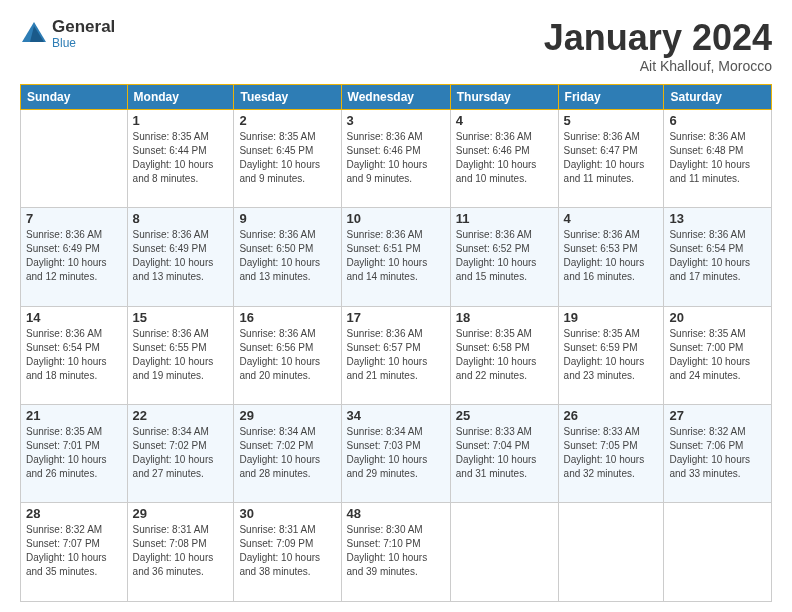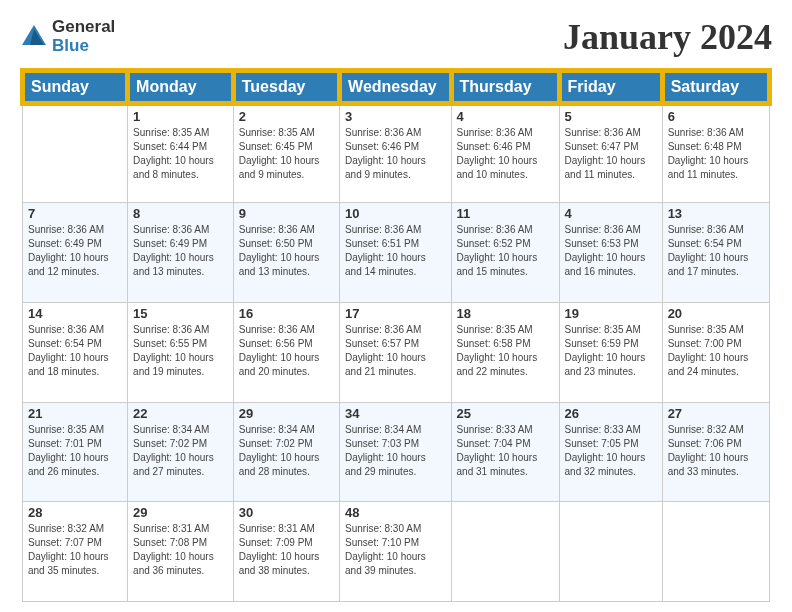--- a/index.html
+++ b/index.html
@@ -32,56 +32,55 @@
       display: flex;
       flex-direction: column;
       line-height: 1.1;
     }
     .logo-general {
       font-size: 17px;
       font-weight: bold;
       color: #333;
     }
     .logo-blue {
-      font-size: 17px;
-      font-weight: bold;
+      font-size: 12px;
+      font-weight: normal;
       color: #2e7db5;
     }
     .logo-icon {
       width: 28px;
       height: 28px;
       margin-right: 4px;
     }
     .title-block {
       text-align: right;
     }
     .month-title {
       font-size: 36px;
       font-weight: bold;
       color: #333;
       line-height: 1.1;
-      font-family: Liberation Serif, serif;
     }
     .location {
       font-size: 14px;
       color: #555;
     }
     .calendar {
       width: 100%;
       border-collapse: collapse;
       flex: 1;
     }
     .calendar thead tr th {
       background: #2e7db5;
       color: #fff;
-      font-size: 16px;
+      font-size: 12px;
       font-weight: bold;
       padding: 5px 6px;
       text-align: left;
-      border: 5px solid #eab308;
+      border: 1px solid #eab308;
     }
     .calendar tbody tr td {
       border: 1px solid #ccc;
       vertical-align: top;
       padding: 3px 5px;
       font-size: 10.5px;
       color: #333;
       width: 113px;
       height: 88px;
     }
@@ -117,20 +116,21 @@
         <polygon points="14,2 26,22 2,22" fill="#2e7db5"></polygon>
         <polygon points="14,6 24,22 10,22" fill="#1a5a8a"></polygon>
       </svg>
       <div class="logo-text">
         <span class="logo-general">General</span>
         <span class="logo-blue">Blue</span>
       </div>
     </div>
     <div class="title-block">
       <div class="month-title">January 2024</div>
+      <div class="location">Ait Khallouf, Morocco</div>
     </div>
   </div>
 
   <table class="calendar">
     <thead>
       <tr>
       <th>Sunday</th>
           <th>Monday</th>
           <th>Tuesday</th>
           <th>Wednesday</th>

